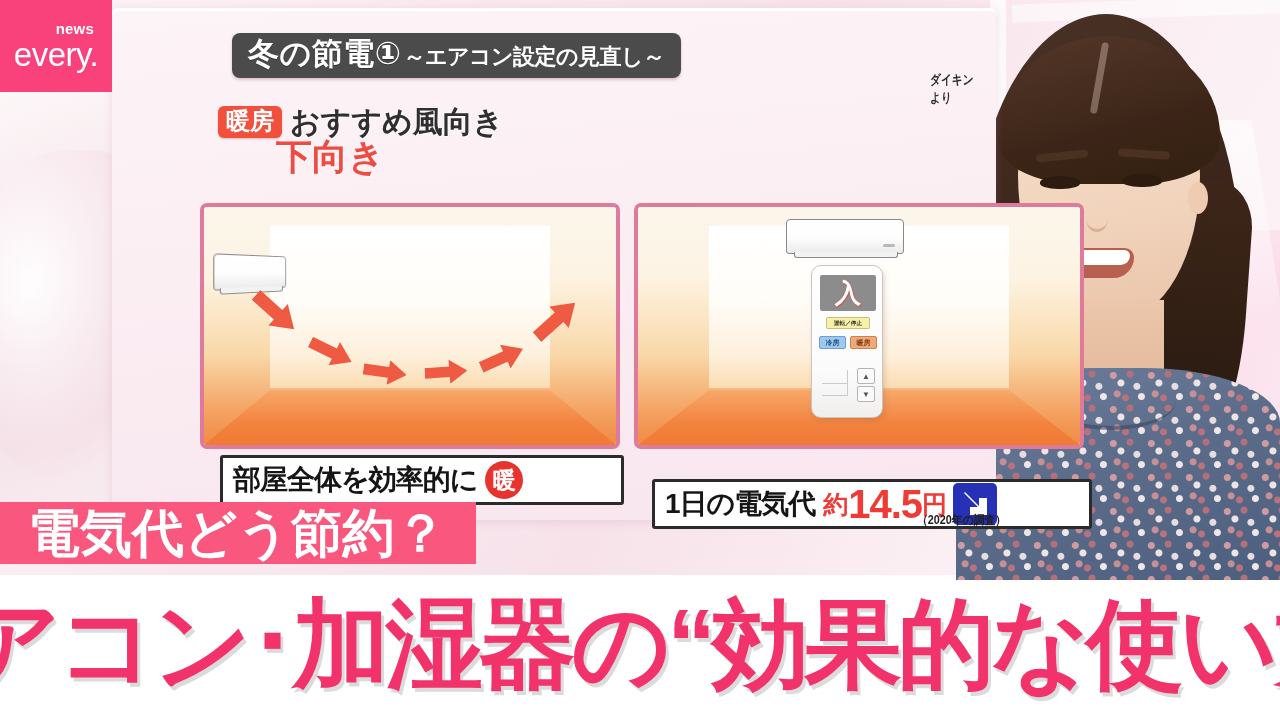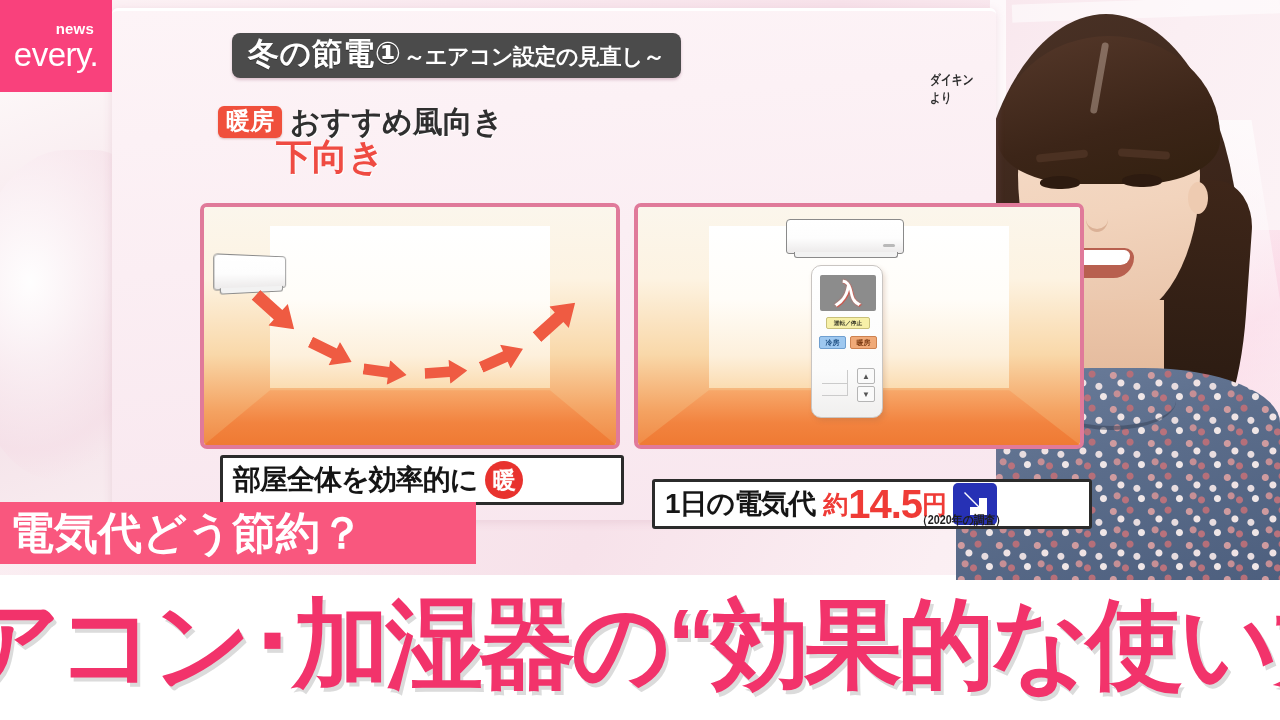--- a/index.html
+++ b/index.html
@@ -309,22 +309,22 @@
   .badge-arrow svg { position: absolute; left: 6px; top: 5px; }
 
   
   .q-banner {
     position: absolute; left: 0; top: 502px;
     width: 476px; height: 62px;
     background: #f9577e;
     display: flex; align-items: center;
   }
   .q-text {
-    color: #ffffff; font-size: 44px; font-weight: bold;
-    letter-spacing: 0px; line-height: 1; margin-left: 10px;
+    color: #ffffff; font-size: 52px; font-weight: bold;
+    letter-spacing: 0px; line-height: 1; margin-left: 28px;
   }
 
   
   .headline {
     position: absolute; left: 0; top: 580px; width: 1280px; height: 128px;
     display: flex; align-items: center; justify-content: center;
   }
   .headline-text {
     font-size: 98px; font-weight: bold; line-height: 1;
     color: #f2336b;

